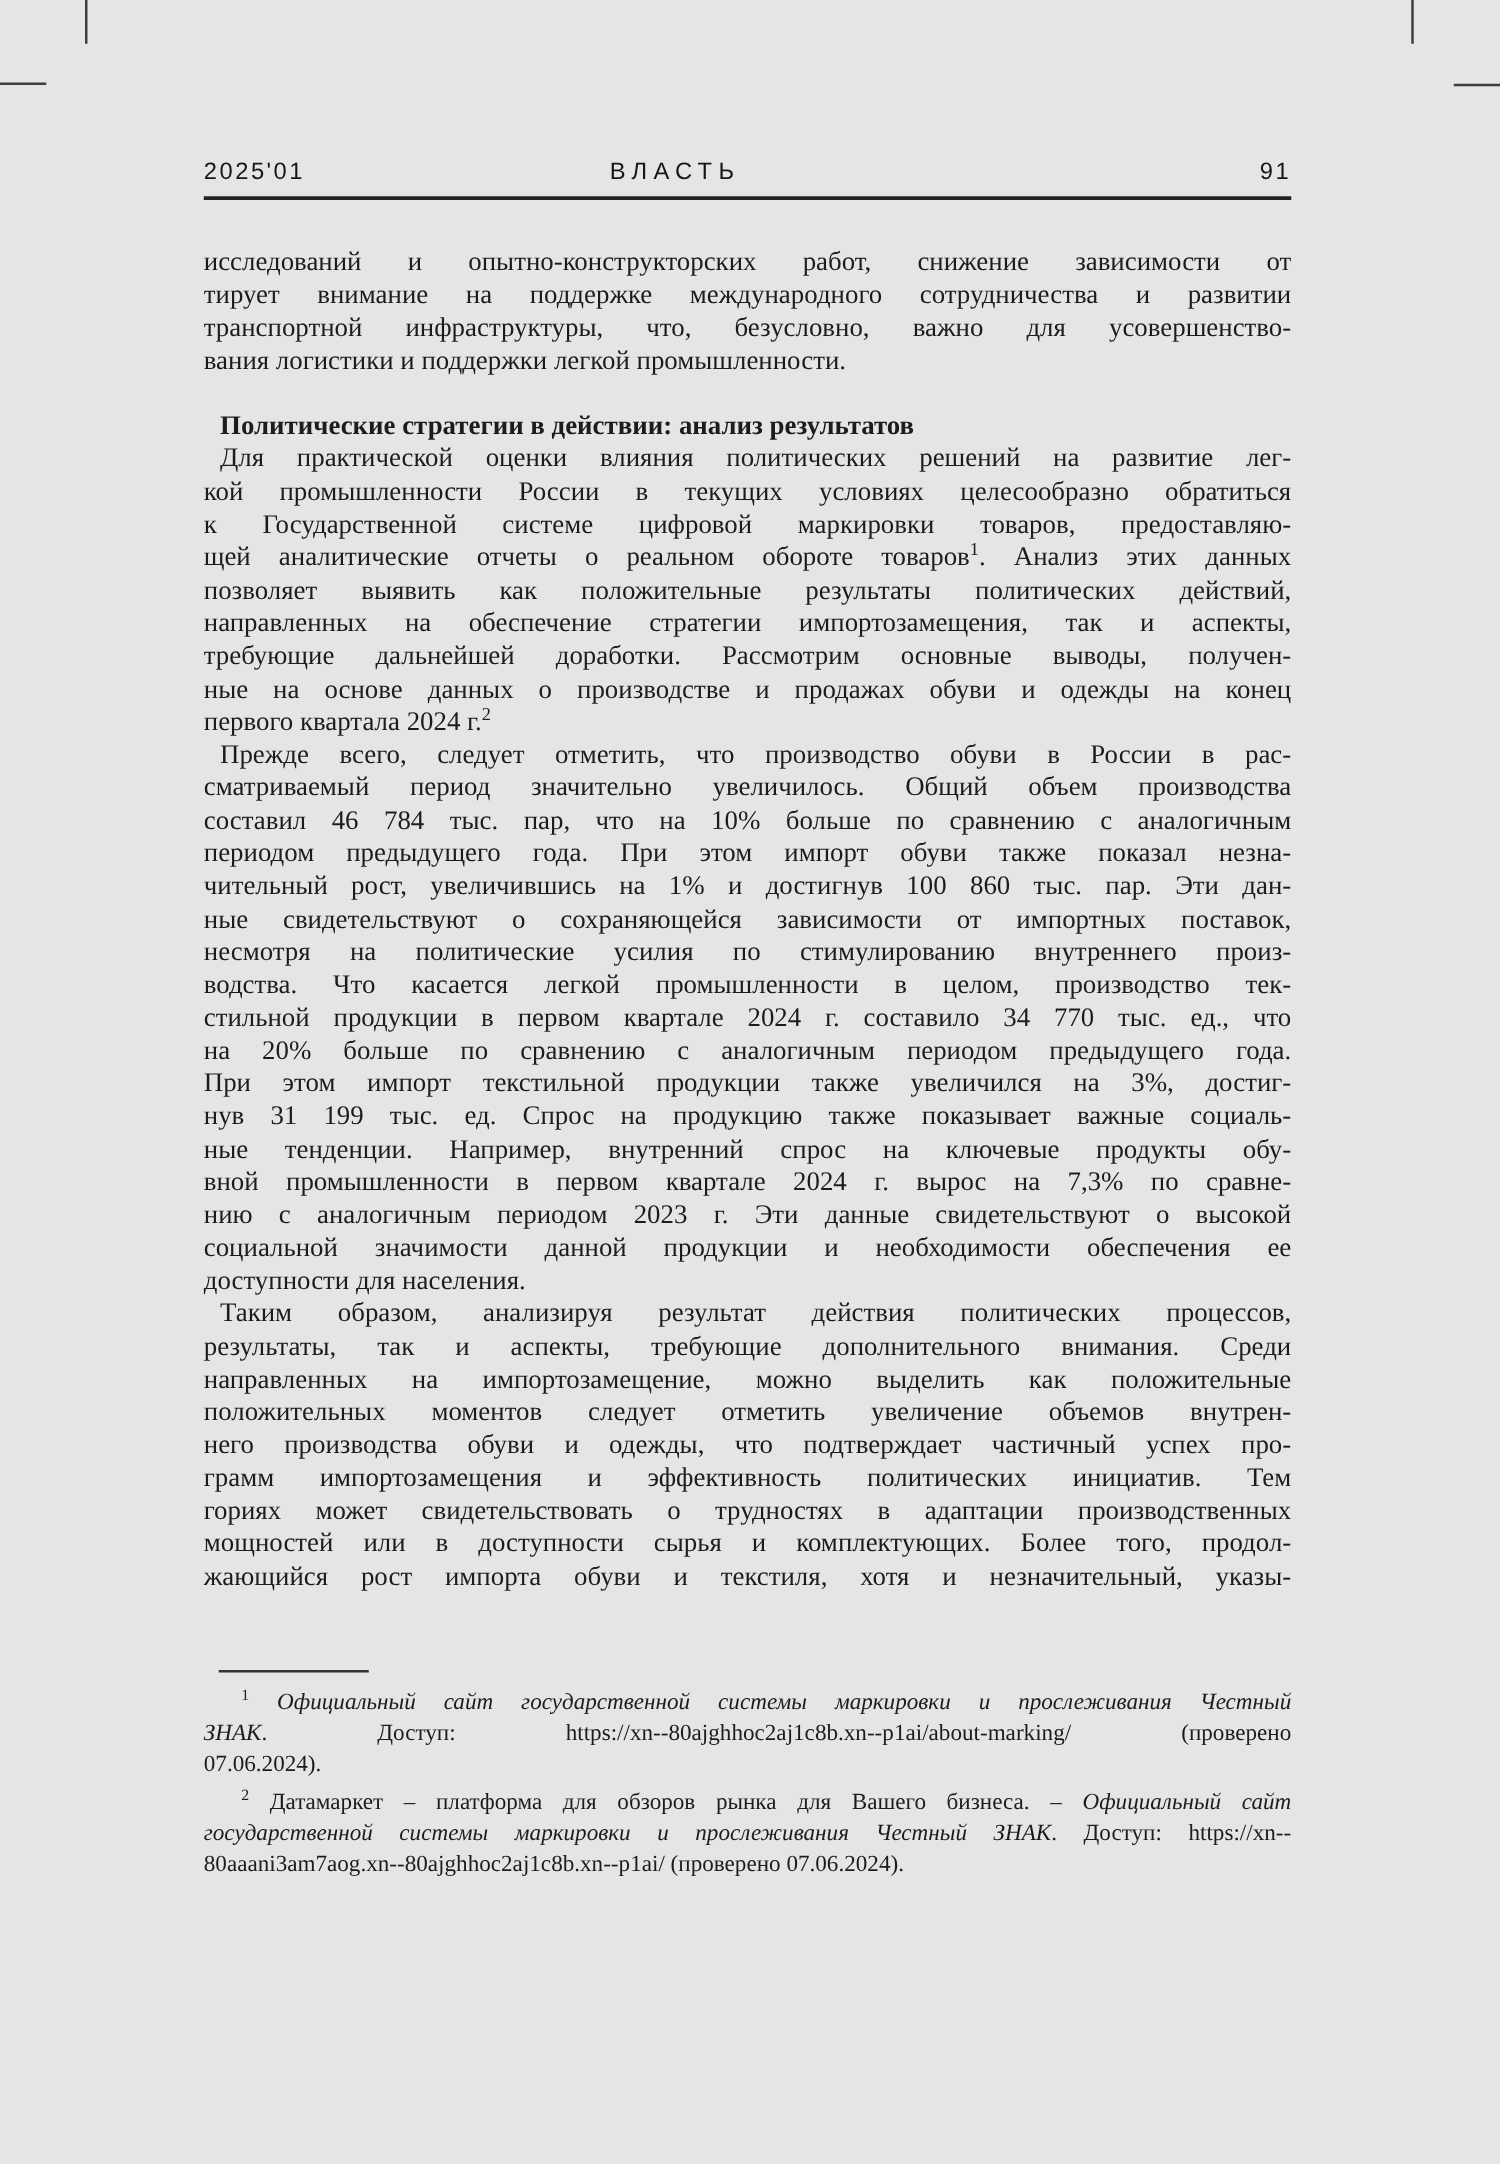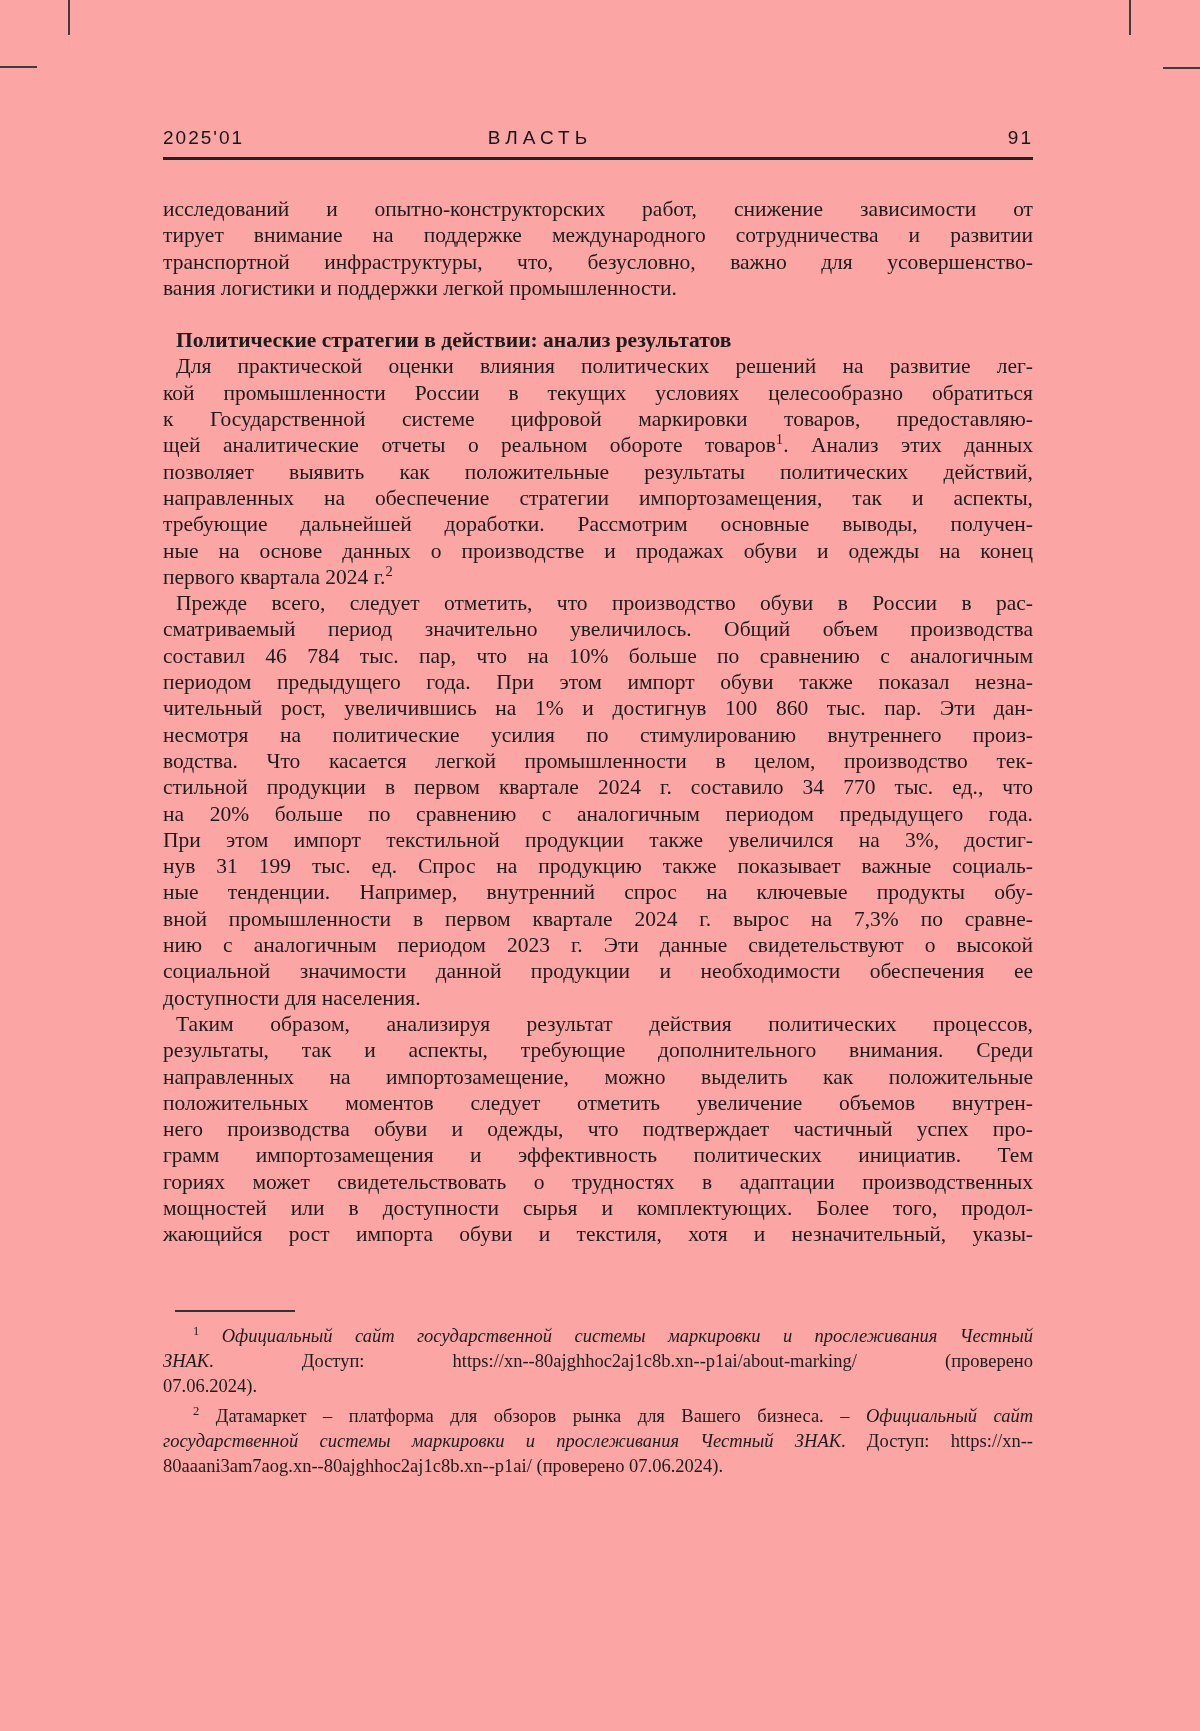--- a/index.html
+++ b/index.html
@@ -1,19 +1,19 @@
 <!DOCTYPE html>
 <html lang="ru"><head>
 <meta charset="utf-8">
 <style>
   html,body{margin:0;padding:0;background:#ffffff;}
   .page{
     position:relative;
     width:1200px;height:1731px;
-    background:#fca5a5;
+    background:#e5e5e5;
     overflow:hidden;
     font-family:"Liberation Serif", serif;
     color:#1c1c1c;
   }
   
   .crop{position:absolute;background:#3d3d3d;}
   .crop.tl-v{left:68px;top:0;width:2px;height:35px;}
   .crop.tl-h{left:0;top:66px;width:37px;height:2px;}
   .crop.tr-v{left:1129px;top:0;width:2px;height:35px;}
   .crop.tr-h{right:0;top:67px;width:37px;height:2px;}
@@ -79,20 +79,21 @@
           <div class="line">требующие дальнейшей доработки. Рассмотрим основные выводы, получен-</div>
           <div class="line">ные на основе данных о производстве и продажах обуви и одежды на конец</div>
           <div class="line left">первого квартала 2024 г.<sup>2</sup></div>
         </div>
         <div class="para indent">
           <div class="line">Прежде всего, следует отметить, что производство обуви в России в рас-</div>
           <div class="line">сматриваемый период значительно увеличилось. Общий объем производства</div>
           <div class="line">составил 46 784 тыс. пар, что на 10% больше по сравнению с аналогичным</div>
           <div class="line">периодом предыдущего года. При этом импорт обуви также показал незна-</div>
           <div class="line">чительный рост, увеличившись на 1% и достигнув 100 860 тыс. пар. Эти дан-</div>
+          <div class="line">ные свидетельствуют о сохраняющейся зависимости от импортных поставок,</div>
           <div class="line">несмотря на политические усилия по стимулированию внутреннего произ-</div>
           <div class="line">водства. Что касается легкой промышленности в целом, производство тек-</div>
           <div class="line">стильной продукции в первом квартале 2024 г. составило 34 770 тыс. ед., что</div>
           <div class="line">на 20% больше по сравнению с аналогичным периодом предыдущего года.</div>
           <div class="line">При этом импорт текстильной продукции также увеличился на 3%, достиг-</div>
           <div class="line">нув 31 199 тыс. ед. Спрос на продукцию также показывает важные социаль-</div>
           <div class="line">ные тенденции. Например, внутренний спрос на ключевые продукты обу-</div>
           <div class="line">вной промышленности в первом квартале 2024 г. вырос на 7,3% по сравне-</div>
           <div class="line">нию с аналогичным периодом 2023 г. Эти данные свидетельствуют о высокой</div>
           <div class="line">социальной значимости данной продукции и необходимости обеспечения ее</div>

